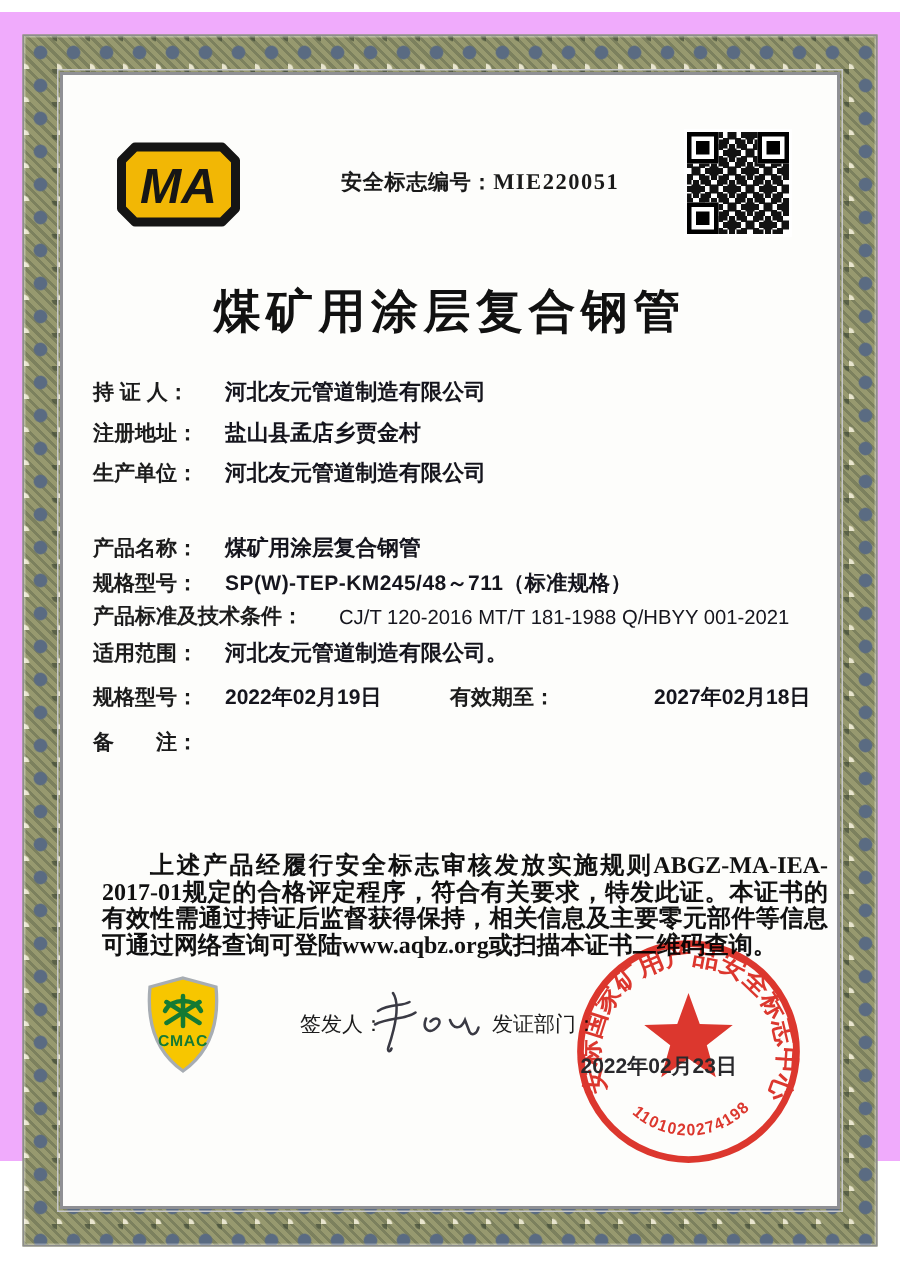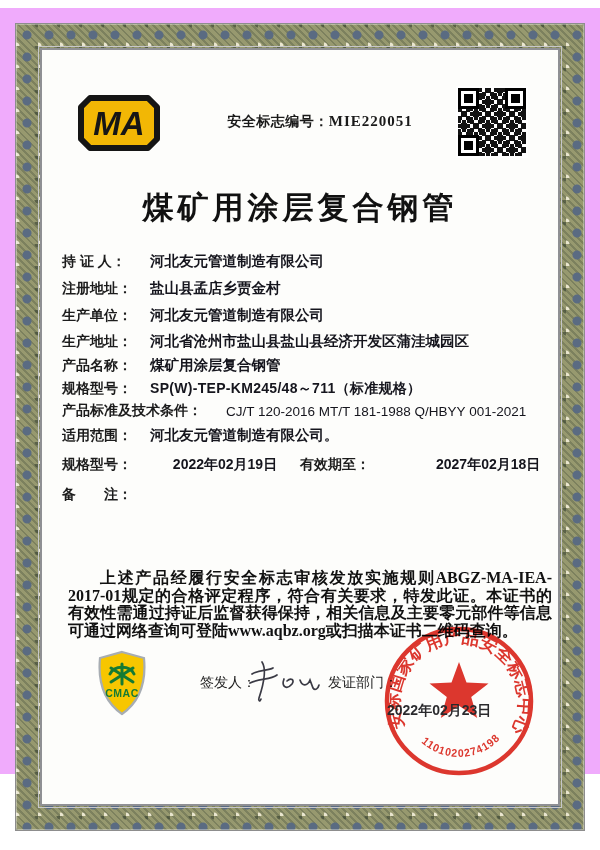--- a/index.html
+++ b/index.html
@@ -22,21 +22,21 @@
 
   .serial{position:absolute;left:180px;top:105px;width:280px;text-align:center;font-size:14px;font-weight:600;letter-spacing:.5px;}
   .serial .v{font-family:"Liberation Serif",serif;font-weight:600;font-size:15px;letter-spacing:1px;margin-left:0;}
 
   .title{position:absolute;left:0;top:179px;width:600px;text-align:center;
     font-family:"Liberation Serif",serif;font-size:31px;font-weight:900;letter-spacing:4px;color:#111;}
 
   .row{position:absolute;left:62px;width:482px;white-space:nowrap;font-size:14px;}
   .lbl{display:inline-block;width:88px;font-weight:700;color:#1c1c1c;vertical-align:middle;}
   .row.wide .lbl{width:auto;margin-right:24px;}
-  .val{font-family:"Liberation Serif",serif;font-weight:700;font-size:14.5px;color:#15151d;vertical-align:middle;text-align:center;}
+  .val{font-family:"Liberation Serif",serif;font-weight:700;font-size:14.5px;color:#15151d;vertical-align:middle;}
   .val.mono{font-family:"Liberation Sans",sans-serif;font-weight:700;font-size:14px;letter-spacing:.3px;}
   .val.std{font-family:"Liberation Sans",sans-serif;font-weight:500;font-size:13.5px;}
   .val.date{display:inline-block;width:150px;font-family:"Liberation Sans",sans-serif;font-weight:600;font-size:14px;}
   .val.date2{font-family:"Liberation Sans",sans-serif;font-weight:600;font-size:14px;margin-left:48px;}
 
   .statement{position:absolute;left:60px;top:553px;width:484px;margin:8px;
     font-family:"Liberation Serif",serif;font-size:16px;font-weight:700;line-height:17.5px;
     text-align:justify;text-indent:2em;color:#111;}
 
   .footer-label{position:absolute;font-size:14px;font-weight:400;color:#1c1c1c;}
@@ -83,23 +83,20 @@
     <div class="title">煤矿用涂层复合钢管</div>
 
     <div class="row" style="top:244px">
       <span class="lbl">持 证 人：</span><span class="val">河北友元管道制造有限公司</span>
     </div>
     <div class="row" style="top:271px">
       <span class="lbl">注册地址：</span><span class="val">盐山县孟店乡贾金村</span>
     </div>
     <div class="row" style="top:298px">
       <span class="lbl">生产单位：</span><span class="val">河北友元管道制造有限公司</span>
-    </div>
-    <div class="row" style="top:324px">
-      <span class="lbl">生产地址：</span><span class="val">河北省沧州市盐山县盐山县经济开发区蒲洼城园区</span>
     </div>
     <div class="row" style="top:348px">
       <span class="lbl">产品名称：</span><span class="val">煤矿用涂层复合钢管</span>
     </div>
     <div class="row" style="top:372px">
       <span class="lbl">规格型号：</span><span class="val mono">SP(W)-TEP-KM245/48～711（标准规格）</span>
     </div>
     <div class="row wide" style="top:394px">
       <span class="lbl">产品标准及技术条件：</span><span class="val std">CJ/T 120-2016 MT/T 181-1988 Q/HBYY 001-2021</span>
     </div>

